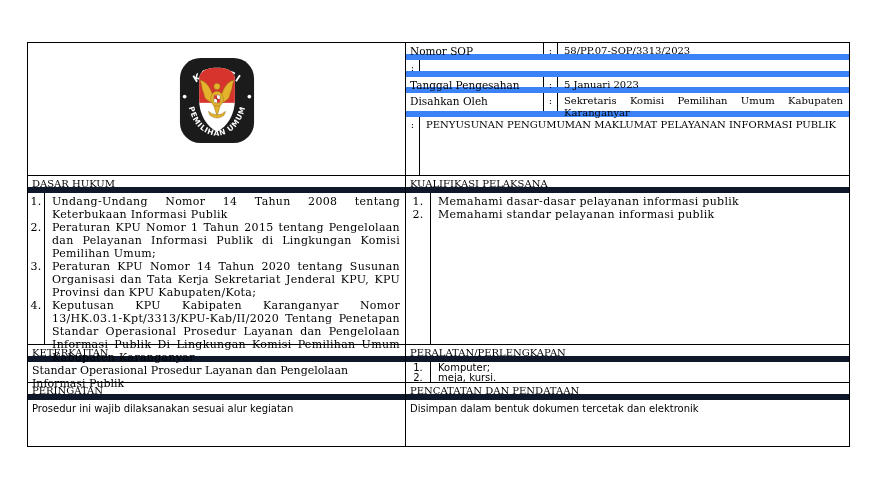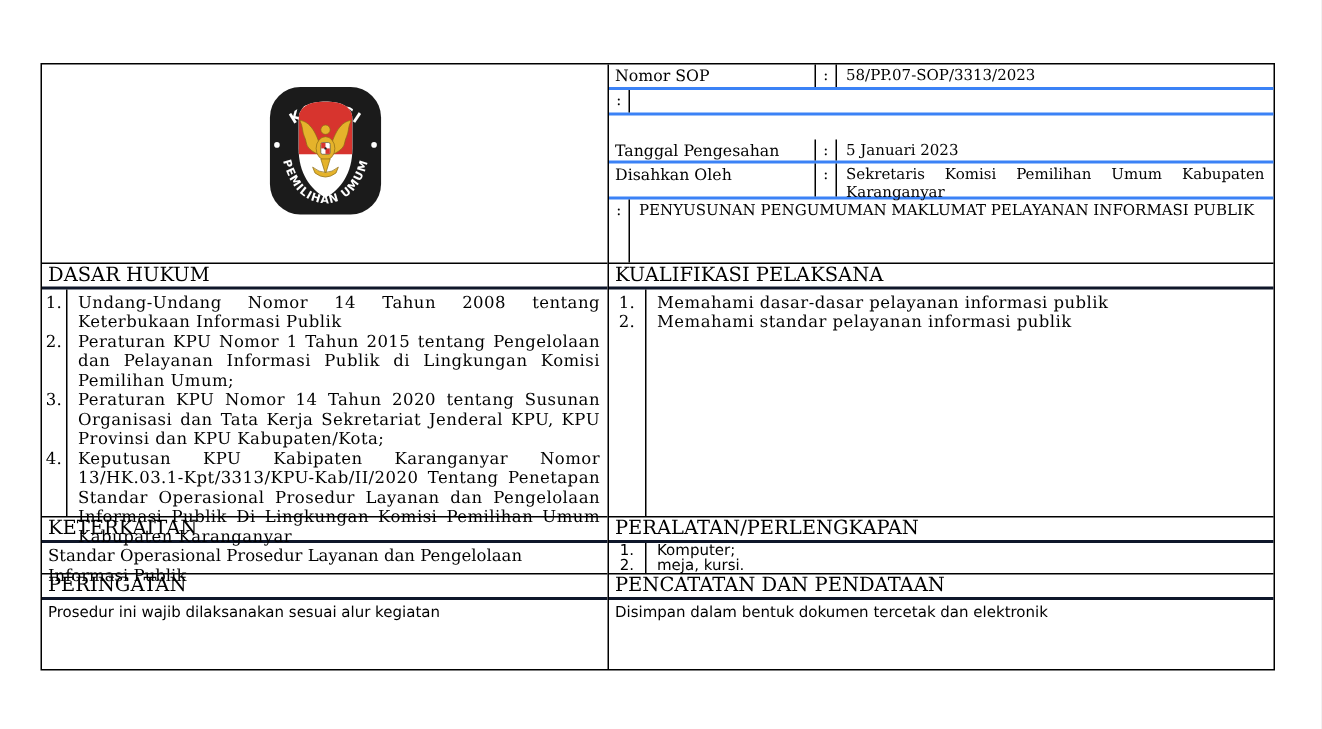--- a/index.html
+++ b/index.html
@@ -14,32 +14,32 @@
   }
   .col-left  { width:378px; border-right:1px solid #000; display:flex; flex-direction:column; }
   .col-right { flex:1; display:flex; flex-direction:column; }
 
   
   .logo-cell { height:132px; display:flex; flex-direction:column; align-items:center; padding-top:13px; }
   .org-name { margin-top:3px; text-align:center; font-size:11.5px; line-height:13px; letter-spacing:0.2px; }
 
   
   .meta { height:132px; display:flex; flex-direction:column; font-size:10px; }
-  .meta-row { display:flex; border-bottom:2px solid #3b82f6; }
+  .meta-row { display:flex; border-bottom:6px solid #3b82f6; }
   .meta-row:last-child { border-bottom:none; flex:1; }
-  .r17 { height:17px; } .r16 { height:16px;margin-top:16px; } .r24 { height:24px; }
+  .r17 { height:17px; } .r16 { height:16px; } .r24 { height:24px; }
   .meta-label { width:138px; border-right:1px solid #000; padding:2px 2px 0 4px; font-size:10.5px; }
   .meta-sep   { width:14px; border-right:1px solid #000; text-align:center; padding-top:2px; }
   .meta-value { flex:1; padding:2px 6px 0 6px; text-align:justify; line-height:11.5px; }
   .meta-value.caps { line-height:12.5px; }
 
   
   .sec-header {
-    border-top:1px solid #000; border-bottom:2px solid #0f172a;
-    height:18px; line-height:16px; padding-left:4px; font-size:13px;
+    border-top:1px solid #000; border-bottom:6px solid #0f172a;
+    height:18px; line-height:16px; padding-left:4px; font-size:10px;
   }
 
   
   .num-list { position:relative; padding-top:2px; font-size:11px; line-height:13px; letter-spacing:0.3px; }
   .num-list::before { content:""; position:absolute; top:0; bottom:0; width:1px; background:#000; }
   .num-list.narrow::before { left:16px; }
   .num-list.wide::before   { left:24px; }
   .num-item { display:flex; }
   .num-list.narrow .num { width:16px; }
   .num-list.wide   .num { width:24px; }

